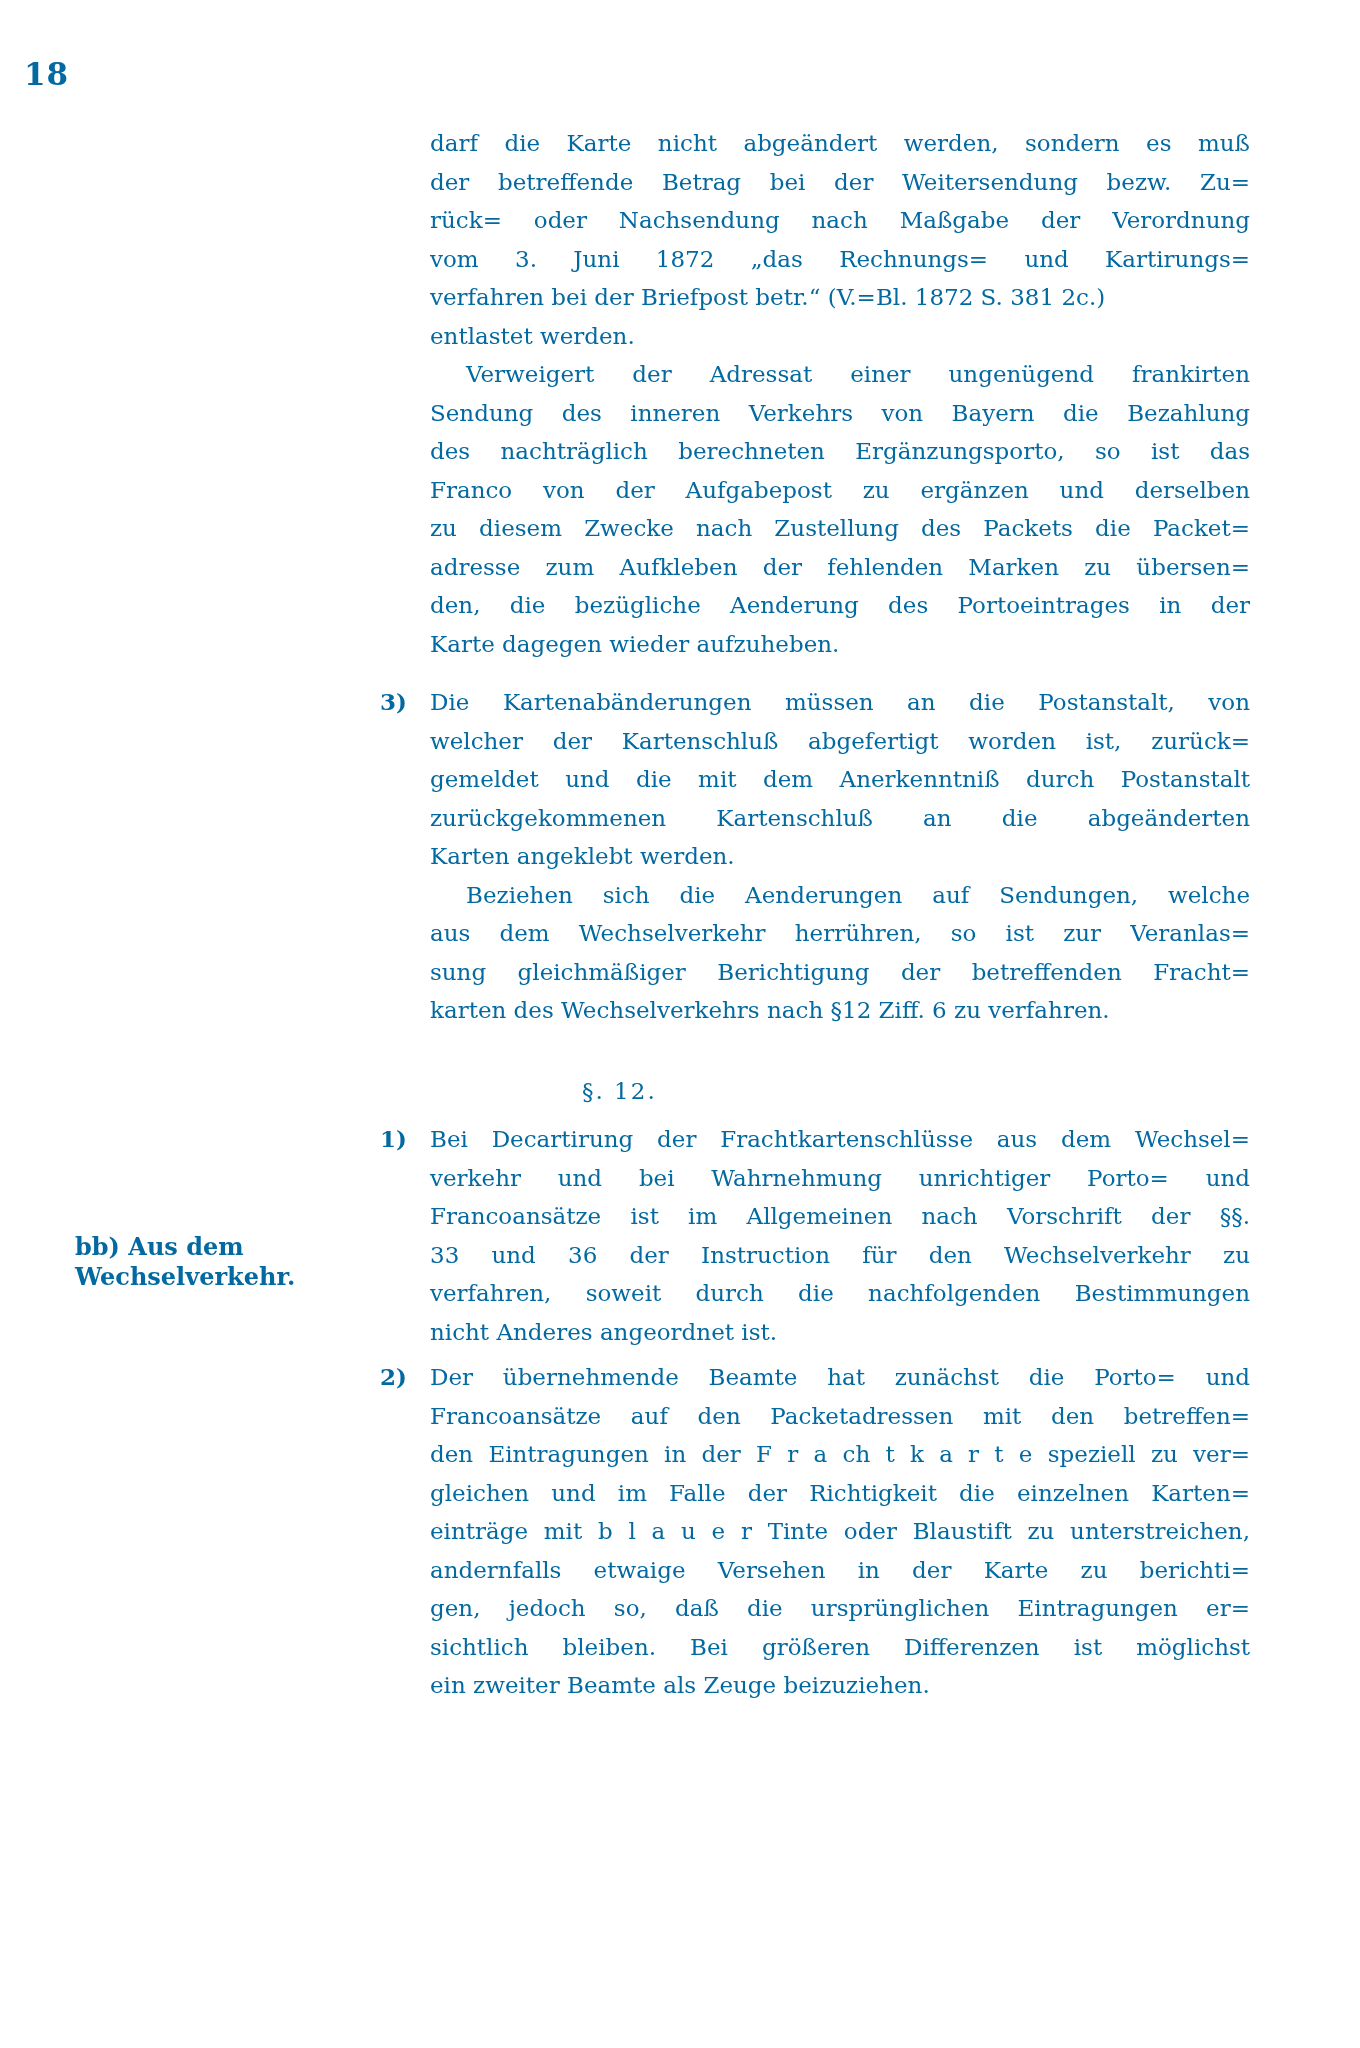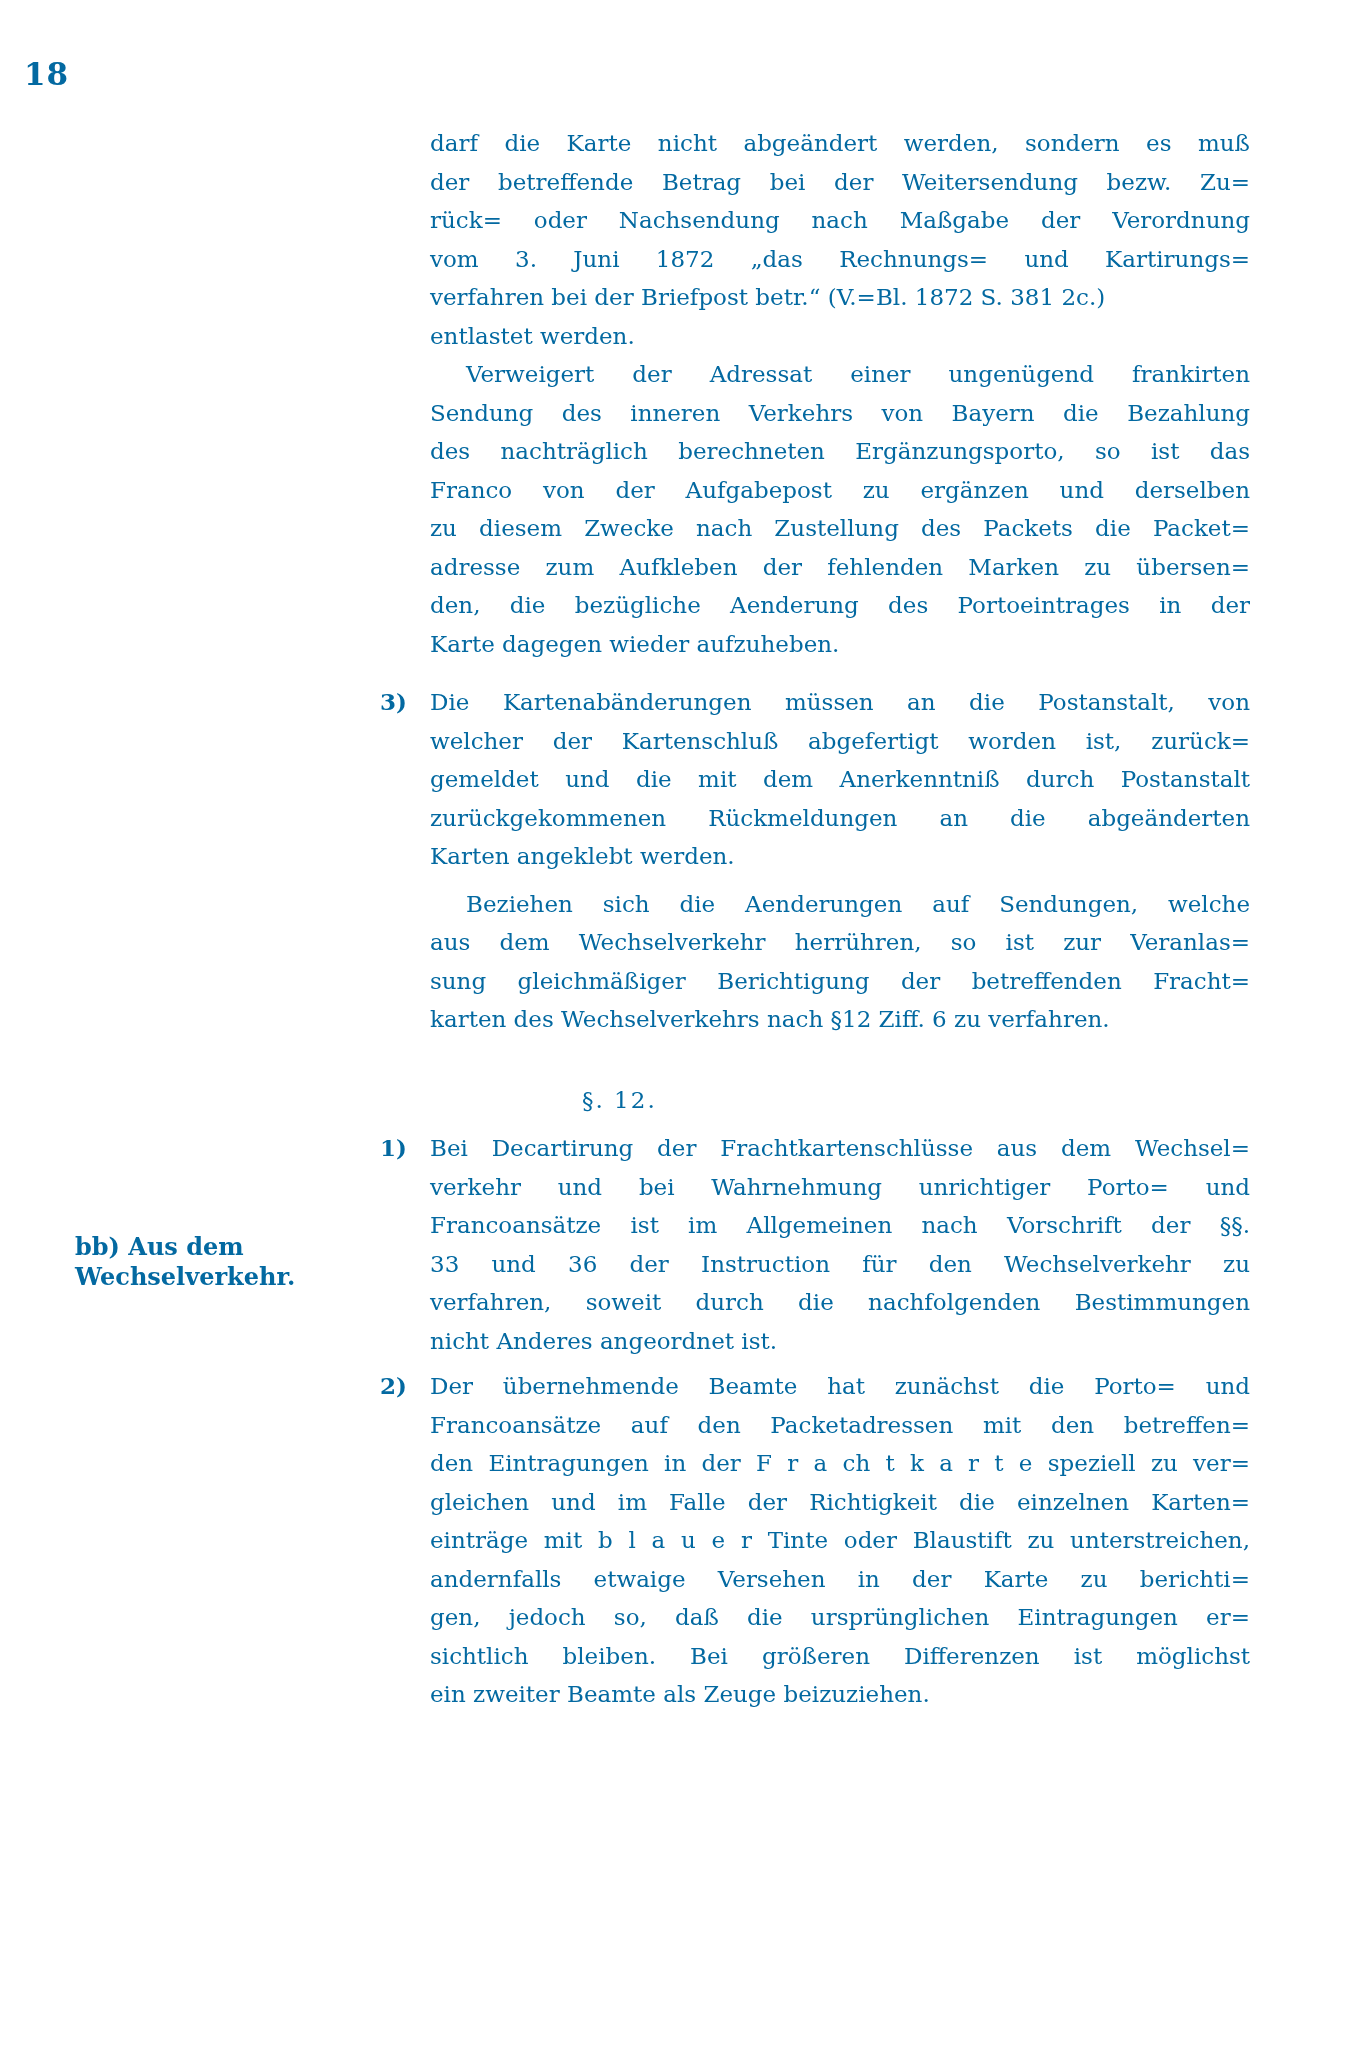--- a/index.html
+++ b/index.html
@@ -26,21 +26,21 @@
   .block{margin:0;}
   .line{text-align:justify;text-align-last:justify;}
   .line.nj{text-align-last:left;}
   .line.ind{text-indent:36px;}
   .item{position:relative;}
   .num{
     position:absolute;left:-50px;top:0;width:44px;
     font-weight:bold;text-align:left;
   }
   .b-item3{margin-top:20px;}
-  .b-para4{margin-top:9px;}
+  .b-para4{}
   .heading{margin-top:42px;padding-left:152px;text-align:left;letter-spacing:2px;}
   .b-item1{margin-top:10px;}
   .b-item2{margin-top:7px;}
 </style>
 </head>
 <body>
 
 <div class="page">
 
   <div class="page-number">18</div>
@@ -67,21 +67,21 @@
       <div class="line">adresse zum Aufkleben der fehlenden Marken zu übersen=</div>
       <div class="line">den, die bezügliche Aenderung des Portoeintrages in der</div>
       <div class="line nj">Karte dagegen wieder aufzuheben.</div>
     </div>
 
     <div class="block item b-item3">
       <span class="num">3)</span>
       <div class="line">Die Kartenabänderungen müssen an die Postanstalt, von</div>
       <div class="line">welcher der Kartenschluß abgefertigt worden ist, zurück=</div>
       <div class="line">gemeldet und die mit dem Anerkenntniß durch Postanstalt</div>
-      <div class="line">zurückgekommenen Rückmeldungen an die abgeänderten</div>
+      <div class="line">zurückgekommenen Kartenschluß an die abgeänderten</div>
       <div class="line nj">Karten angeklebt werden.</div>
     </div>
 
     <div class="block b-para4">
       <div class="line ind">Beziehen sich die Aenderungen auf Sendungen, welche</div>
       <div class="line">aus dem Wechselverkehr herrühren, so ist zur Veranlas=</div>
       <div class="line">sung gleichmäßiger Berichtigung der betreffenden Fracht=</div>
       <div class="line nj">karten des Wechselverkehrs nach §12 Ziff. 6 zu verfahren.</div>
     </div>
 

